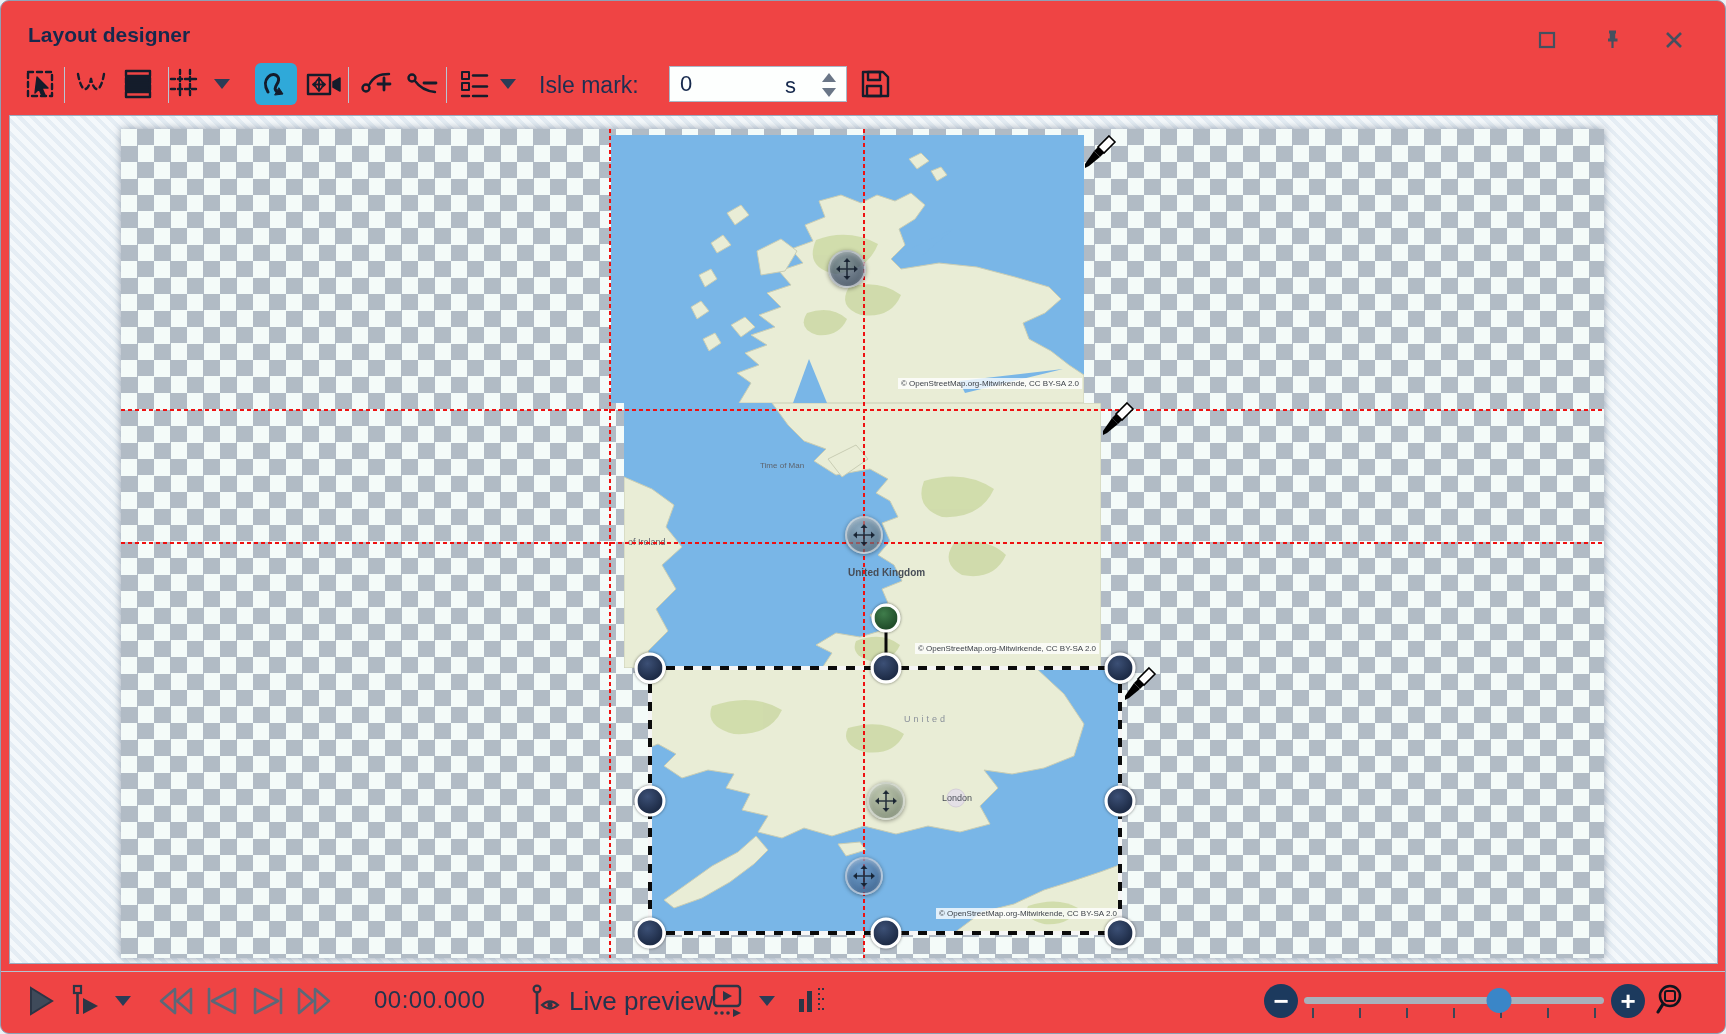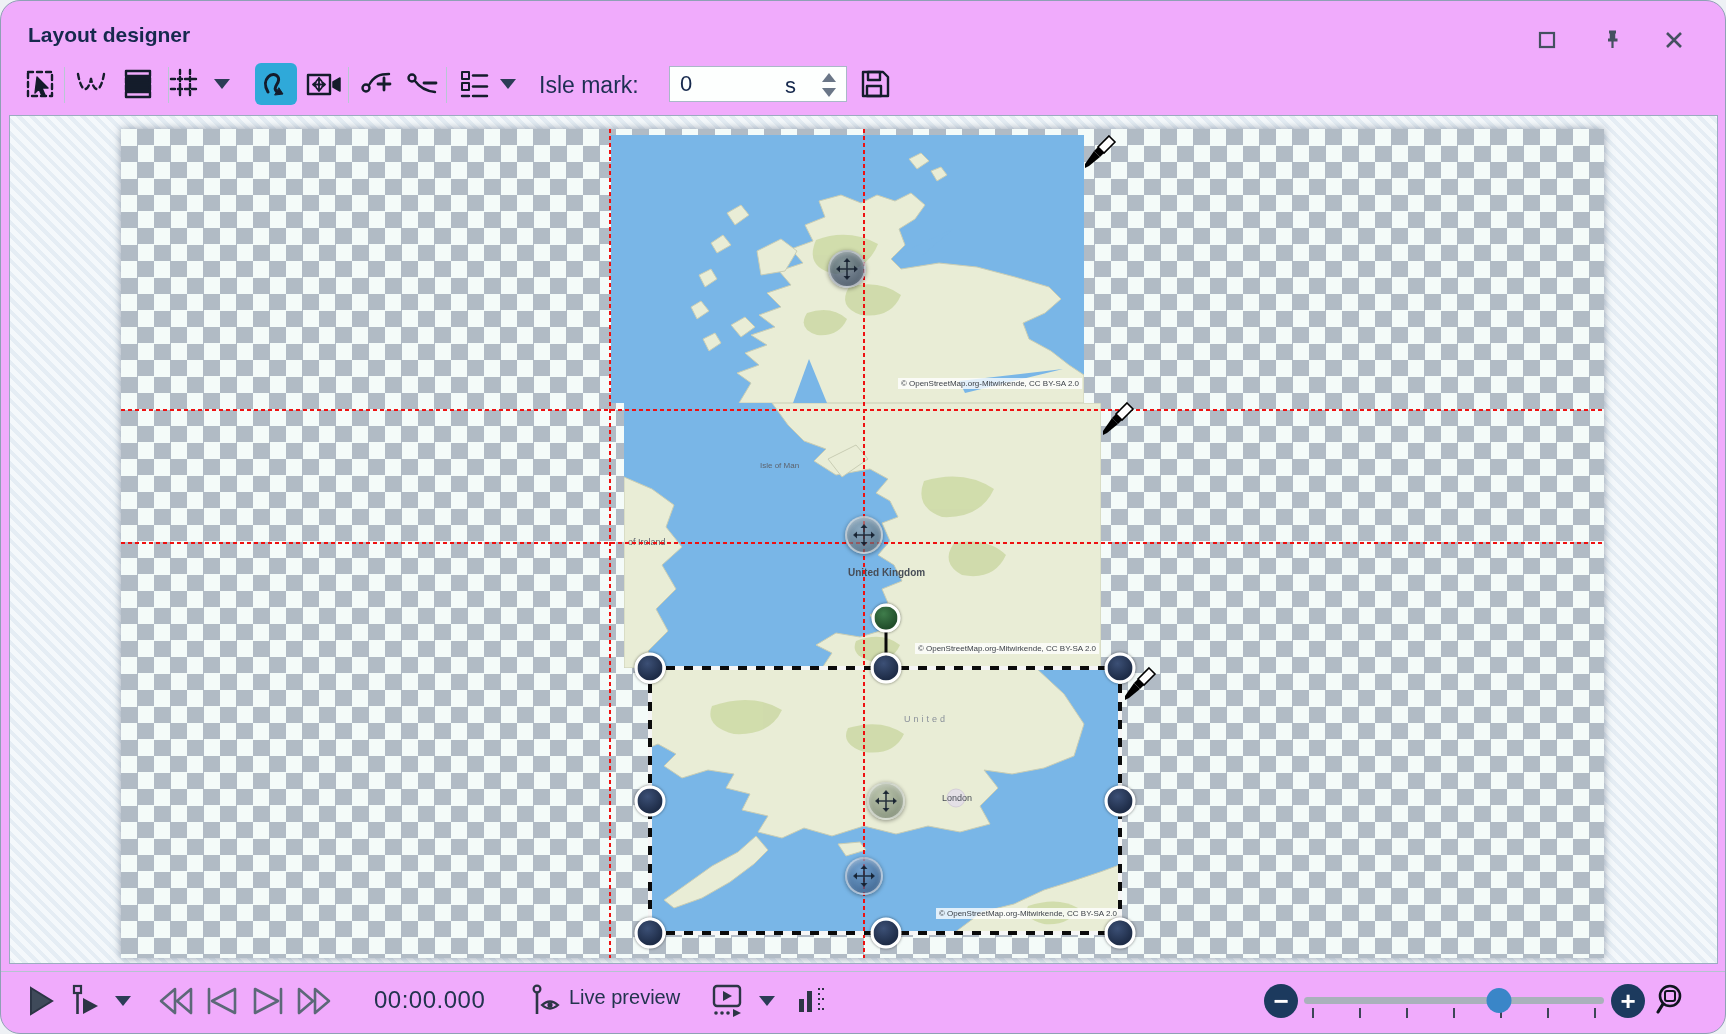--- a/index.html
+++ b/index.html
@@ -1,17 +1,17 @@
 <!DOCTYPE html>
 <html><head>
 <meta charset="utf-8">
 <style>
   html,body{margin:0;padding:0;background:#eef1f5;font-family:"Liberation Sans",sans-serif;}
-  .window{position:relative;width:1726px;height:1034px;background:#f0abfc;border:1px solid #8fa0b5;
-          border-radius:20px;box-sizing:border-box;overflow:hidden;}
+  .window{position:relative;width:1726px;height:1034px;background:#ef4444;border:1px solid #8fa0b5;
+          border-radius:9px;box-sizing:border-box;overflow:hidden;}
   
   .titlebar{position:absolute;left:0;top:0;right:0;height:56px;}
   .title{position:absolute;left:27px;top:22px;font-size:21px;font-weight:bold;color:#16294d;}
   .winbtn{position:absolute;top:24px;width:34px;height:30px;display:flex;align-items:center;justify-content:center;cursor:default;}
   .winbtn svg{stroke:#44505f;fill:none;stroke-width:2.2;}
   
   .toolbar{position:absolute;left:0;top:58px;right:0;height:52px;}
   .tbtn{position:absolute;top:4px;width:42px;height:42px;display:flex;align-items:center;justify-content:center;border-radius:6px;}
   .tbtn.active{background:#2fa9d9;}
   .tsep{position:absolute;top:8px;width:1px;height:36px;background:#b9c6d4;}
@@ -48,21 +48,21 @@
   .mov{position:absolute;width:34px;height:34px;border-radius:50%;transform:translate(-50%,-50%);
        border:2px solid rgba(255,255,255,.55);box-shadow:inset 0 2px 4px rgba(255,255,255,.35),0 1px 4px rgba(0,0,0,.4);}
   .mov svg{position:absolute;left:3px;top:3px;}
   .mov .arrows{stroke:rgba(18,28,44,.85);fill:rgba(18,28,44,.85);}
   .brush{position:absolute;}
   
   .transport{position:absolute;left:0;top:970px;right:0;height:58px;border-top:1px solid #b5c2d0;}
   .tpbtn{position:absolute;top:10px;height:38px;display:flex;align-items:center;justify-content:center;}
   .tpico{stroke:#5c6878;fill:none;stroke-width:2.6;stroke-linecap:round;stroke-linejoin:round;}
   .time{position:absolute;left:373px;top:14px;font-size:24px;color:#22344e;letter-spacing:.5px;}
-  .lp-label{position:absolute;left:568px;top:14px;font-size:20px;color:#22344e;text-align:right;}
+  .lp-label{position:absolute;left:568px;top:14px;font-size:26px;color:#22344e;text-align:right;}
   .zoombtn{position:absolute;top:983px;width:34px;height:34px;border-radius:50%;background:#1c3a5e;color:#fff;
            display:flex;align-items:center;justify-content:center;font-size:26px;font-weight:bold;line-height:0;}
   .ztrack{position:absolute;left:1303px;top:996px;width:300px;height:7px;border-radius:4px;background:#a9b1bb;}
   .zthumb{position:absolute;top:987px;width:25px;height:25px;border-radius:50%;background:#3a86c8;transform:translateX(-50%);}
   .ztick{position:absolute;top:1007px;width:2px;height:10px;background:#3c4656;}
 </style>
 </head>
 <body>
 
 <div class="window">
@@ -219,21 +219,21 @@
             <path d="M204,56 l28,-14 12,14 -26,18 z"></path>
           </g>
           <g fill="#ccd9a5" opacity=".85" stroke="none">
             <path d="M300,78 q40,-12 70,8 q-14,30 -52,28 q-28,-10 -18,-36 z"></path>
             <path d="M330,140 q34,-6 52,12 q-12,26 -44,20 q-22,-12 -8,-32 z"></path>
             <path d="M232,238 q26,-10 44,4 q-8,18 -30,16 q-20,-6 -14,-20 z"></path>
           </g>
         </svg>
         <div class="maplabel" style="left:224px;top:164px;font-weight:bold;color:#474d57;font-size:10px">United Kingdom</div>
         <div class="maplabel" style="left:4px;top:134px">of Ireland</div>
-        <div class="maplabel" style="left:136px;top:58px;font-size:8px">Isle of Man</div>
+        <div class="maplabel" style="left:136px;top:58px;font-size:8px">Time of Man</div>
         <div class="attr">© OpenStreetMap.org-Mitwirkende, CC BY-SA 2.0</div>
       </div>
 
       <div class="tile" style="left:647px;top:667px;width:474px;height:265px">
         <svg width="474" height="265" viewBox="0 0 474 265">
           <g fill="#e9edd6" stroke="#c9cdb4" stroke-width="1">
             <path d="M0,0 L388,0 L416,26 L436,56 L426,88 L396,100 L364,106 L336,102 L350,120 L332,138 L342,156 L312,164 L280,158 L248,166 L216,158 L184,168 L156,160 L134,170 L110,164 L120,148 L94,142 L102,126 L78,120 L86,106 L60,102 L34,110 L16,98 L28,86 L10,76 L0,80 Z"></path>
             <path d="M108,168 L90,184 L64,198 L36,218 L16,232 L26,240 L54,230 L82,214 L106,196 L120,182 Z"></path>
             <path d="M190,176 l22,-2 6,8 -20,6 z"></path>
             <path d="M306,265 L334,244 L366,236 L396,222 L428,212 L452,204 L474,196 L474,265 Z"></path>

